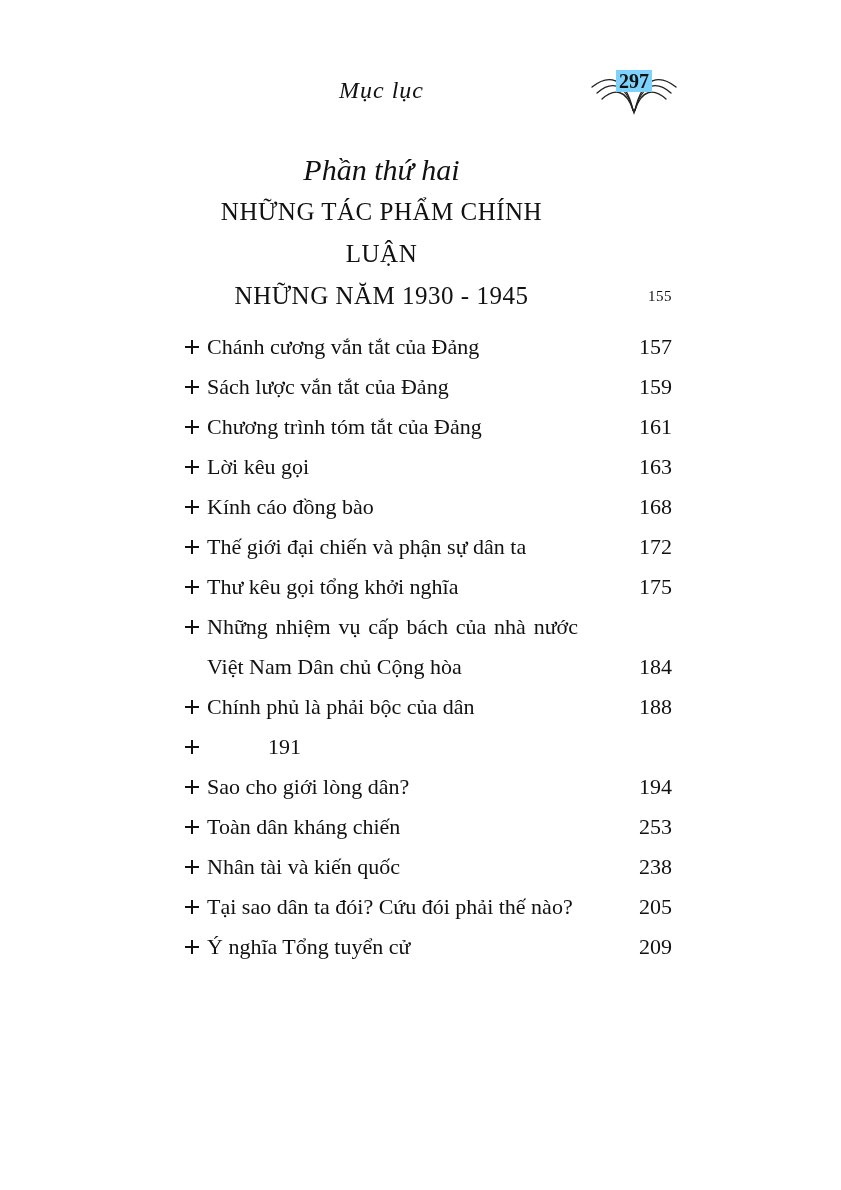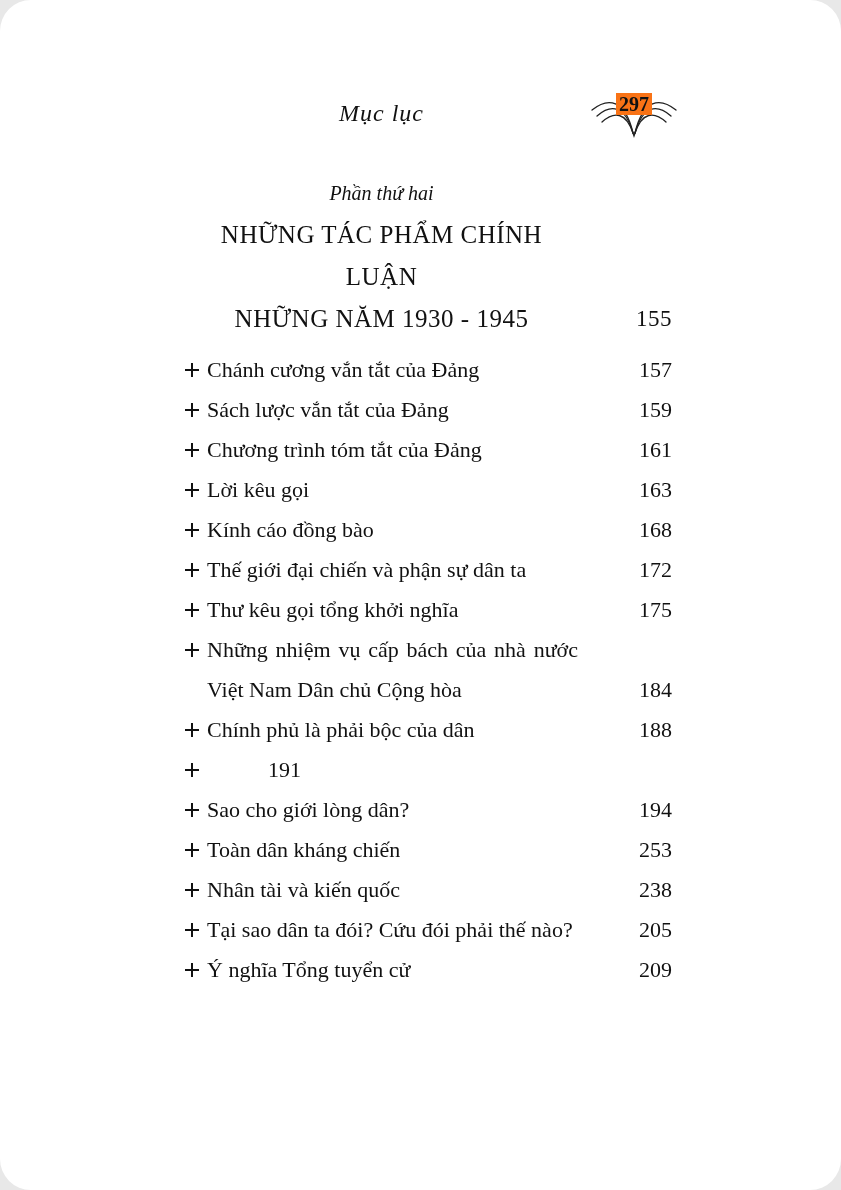--- a/index.html
+++ b/index.html
@@ -10,22 +10,21 @@
   .page {
     position: relative;
     width: 841px;
     height: 1190px;
     margin: 0 auto;
     background: #ffffff;
     color: #111111;
     font-family: "Liberation Serif", "DejaVu Serif", serif;
     overflow: hidden;
     box-sizing: border-box;
-    padding-top: 96px;
-    border-radius: 31px;
+    padding-top: 73px;
   }
   .content {
     width: 487px;
     margin-left: 185px;
   }
   
   .running-head {
     position: relative;
     padding-right: 94px;
     text-align: center;
@@ -54,49 +53,49 @@
     left: 0;
     top: 0;
     width: 100%;
     text-align: center;
     font-weight: bold;
     font-size: 20px;
     line-height: 24px;
     background: transparent;
   }
   .badge-number span {
-    background: #f97316;
+    background: #7dd3fc;
     padding: 0 3px;
   }
   
   .headings {
     position: relative;
     padding-right: 94px;
     text-align: center;
     margin-top: 32px;
   }
   .part-label {
     font-style: italic;
-    font-size: 20px;
+    font-size: 30px;
     line-height: 42px;
     font-family: Liberation Serif, serif;
   }
   .section-title {
     font-size: 25px;
     line-height: 42px;
     letter-spacing: 0.5px;
   }
   .section-title-row2 {
     position: relative;
   }
   .section-page {
     position: absolute;
     right: -94px;
     bottom: 0;
-    font-size: 23px;
+    font-size: 15px;
     line-height: 42px;
   }
   
   .entries {
     margin-top: 10px;
   }
   .entry {
     display: flex;
     align-items: stretch;
     font-size: 22px;

